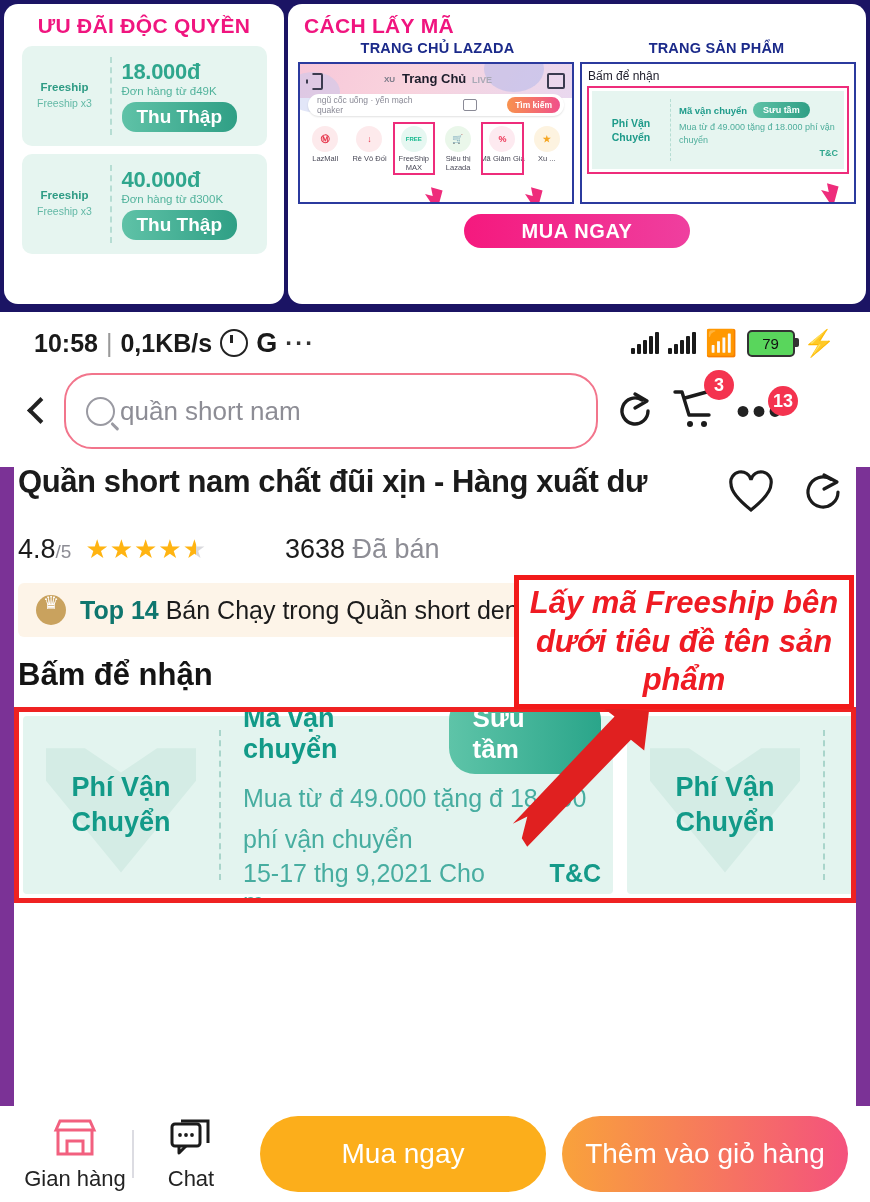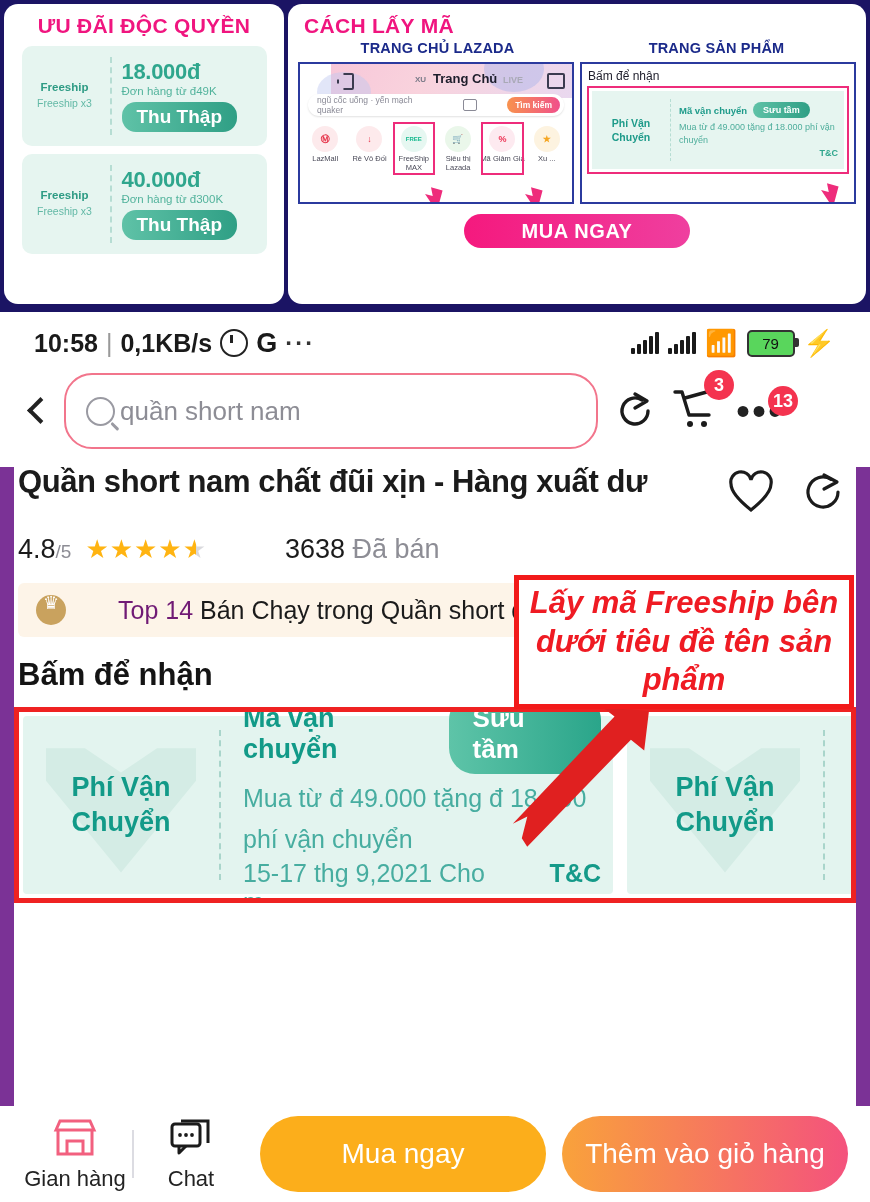--- a/index.html
+++ b/index.html
@@ -23,21 +23,21 @@
   .coupon-cond{font-size:11.5px;color:#52b39c;margin-top:1px;}
   .coupon-btn{margin-top:5px;display:inline-block;background:linear-gradient(90deg,#5fc2a7,#2f9f85);color:#fff;font-size:19px;font-weight:bold;border-radius:14px;padding:4px 15px;}
 
   
   .sub-heads{display:flex;margin-top:2px;}
   .sub-head{flex:1;text-align:center;font-size:14.5px;font-weight:bold;color:#1b2a8a;letter-spacing:0.2px;}
   .mockups{display:flex;gap:6px;margin-top:6px;height:142px;}
   .mock{flex:1;border:2px solid #2b3a9e;background:#fff;position:relative;overflow:hidden;}
 
   
-  .lz-top{height:34px;background:linear-gradient(120deg,#f7c7d9 0%,#f9d3dd 40%,#e9d8ef 100%);position:relative;margin-left:31px;}
+  .lz-top{height:34px;background:linear-gradient(120deg,#f7c7d9 0%,#f9d3dd 40%,#e9d8ef 100%);position:relative;}
   .lz-top .blob{position:absolute;border-radius:50%;background:rgba(190,200,240,.45);}
   .lz-scan{position:absolute;left:6px;top:9px;width:13px;height:13px;border:2px solid #3b3b4f;border-radius:2px;
     clip-path:polygon(0 0,38% 0,38% 14%,14% 14%,14% 38%,0 38%,0 62%,14% 62%,14% 86%,38% 86%,38% 100%,0 100%,
     0 100%,100% 100%,100% 62%,86% 62%,86% 86%,62% 86%,62% 100%,100% 100%,100% 0,62% 0,62% 14%,86% 14%,86% 38%,100% 38%,100% 0);}
   .lz-xu{position:absolute;left:84px;top:11px;font-size:8px;color:#7a7a88;font-weight:bold;}
   .lz-home{position:absolute;left:102px;top:7px;font-size:13px;font-weight:bold;color:#1d1d2b;}
   .lz-live{position:absolute;left:172px;top:11px;font-size:9px;color:#a9a9b6;font-weight:bold;}
   .lz-cart{position:absolute;right:7px;top:9px;width:14px;height:12px;border:2px solid #3b3b4f;border-radius:2px;}
   .lz-search{position:absolute;left:8px;top:30px;right:8px;height:22px;background:#fff;border-radius:11px;display:flex;align-items:center;padding:0 4px 0 9px;box-shadow:0 1px 2px rgba(0,0,0,.12);gap:25px;}
   .lz-search-txt{flex:1;font-size:8.5px;color:#8a8a96;}
@@ -101,21 +101,21 @@
   .rv{font-weight:500;color:#1b1b1b;}
   .rv small{font-size:19px;color:#8d8d95;}
   .stars{margin-left:14px;font-size:26px;color:#ffb412;letter-spacing:1px;}
   .sold{margin-left:78px;font-size:27px;color:#1b1b1b;}
   .sold span{color:#8d8d95;}
 
   .top-badge{margin:18px 18px 0 18px;background:#fdf4e8;border-radius:6px;height:54px;display:flex;align-items:center;padding:0 18px;gap:14px;}
   .crown{width:30px;height:30px;border-radius:50%;background:#c9a25e;position:relative;}
   .crown:after{content:"♛";position:absolute;left:0;right:0;top:-3px;text-align:center;color:#fff;font-size:18px;}
   .top-txt{font-size:25px;color:#1b1b1b;}
-  .top-txt b{color:#701a75;font-weight:normal;margin-left:38px;}
+  .top-txt b{color:#0f766e;font-weight:bold;}
 
   .sec-row{display:flex;align-items:center;padding:20px 18px 14px 18px;}
   .sec-title{flex:1;font-size:31px;font-weight:bold;color:#141414;}
   .chev-r{width:18px;height:18px;border-right:4px solid #9a9aa2;border-top:4px solid #9a9aa2;transform:rotate(45deg);margin-right:10px;}
 
   .voucher-red{margin:0 14px;border:5px solid #ef2222;padding:4px;display:flex;gap:14px;overflow:hidden;height:196px;box-sizing:border-box;}
   .vcard{background:#e3f4ef;border-radius:4px;display:flex;align-items:center;position:relative;flex:0 0 auto;}
   .vcard.main{width:590px;}
   .vcard.next{width:240px;}
   .v-left{width:196px;display:flex;align-items:center;justify-content:center;position:relative;}

